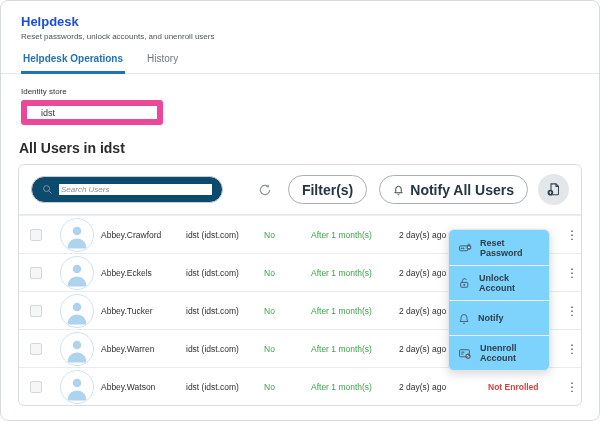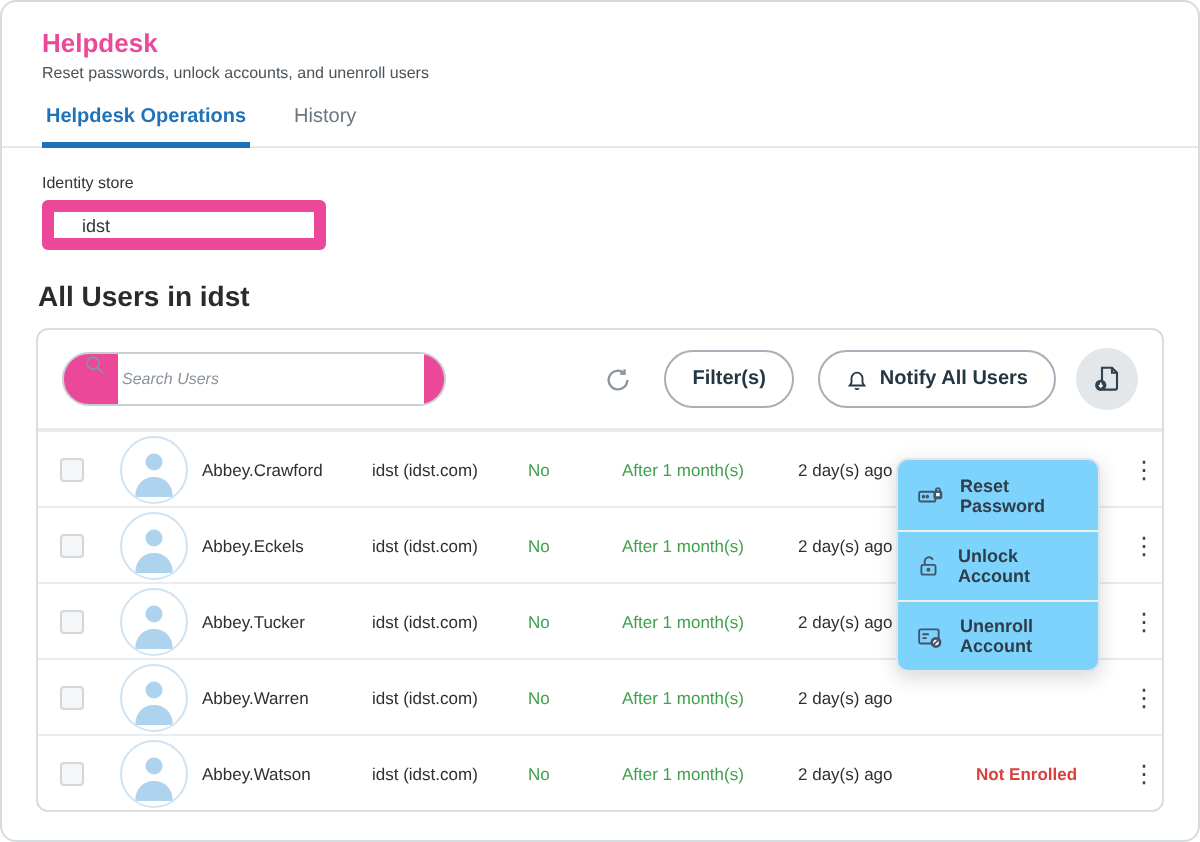--- a/index.html
+++ b/index.html
@@ -3,50 +3,50 @@
 <meta charset="utf-8">
 <style>
   * { box-sizing: border-box; }
   html,body { margin:0; padding:0; background:#fff; }
   body { width:600px; height:421px; font-family:"Liberation Sans", sans-serif; }
   .frame {
     width:600px; height:421px; border:1px solid #d7dbdf; border-radius:8px;
     background:#fff; position:relative; overflow:hidden;
   }
   
-  .page-title { margin:13px 0 0 20px; font-size:13px; font-weight:bold; color:#ec4899; }
+  .page-title { margin:13px 0 0 20px; font-size:13px; font-weight:bold; color:#1d4ed8; }
   .page-subtitle { margin:3px 0 0 20px; font-size:8px; color:#4b5359; }
   .tabs { display:flex; gap:20px; margin-top:10px; padding:0 20px; border-bottom:1px solid #e6e9ec; }
   .tab { font-size:10px; padding:2px 2px 7px 2px; cursor:pointer; }
   .tab.active { color:#1f72b8; font-weight:600; border-bottom:3px solid #1f72b8; margin-bottom:-1px; }
   .tab.inactive { color:#6b7680; }
   .field-label { margin:13px 0 4px 20px; font-size:8px; color:#333; }
   .identity-input {
     margin-left:20px; width:142px; height:25px; border:6px solid #ec4899; border-radius:3px;
     font-size:9px; color:#333; padding:0 14px; font-family:"Liberation Sans", sans-serif;
   }
   .section-title { margin:15px 0 8px 18px; font-size:14px; font-weight:bold; color:#2b2b2b; }
   
   .card { margin:0 17px; border:1px solid #d9dde2; border-radius:6px; background:#fff; }
   .toolbar { display:flex; align-items:center; padding:9px 12px; border-bottom:1px solid #e6e9ec; }
   .search-box {
     width:192px; height:27px; border:1px solid #c9ced3; border-radius:14px;
-    display:flex; padding:0 10px; gap:6px; background:#ec4899;
+    display:flex; align-items:center; padding:0 10px; gap:6px; background:#0c4a6e;
   }
   .search-box input {
     border:none; outline:none; width:100%; font-size:8px; color:#555;
     font-family:"Liberation Sans", sans-serif;
   }
   .search-box input::placeholder { font-style:italic; color:#8a939b; }
   .toolbar-spacer { flex:1; }
   .icon-btn { background:none; border:none; padding:0; cursor:pointer; display:flex; align-items:center; }
   .refresh-btn { margin-right:16px; color:#8a959e; }
   .btn-pill {
     border:1px solid #a7b0b8; border-radius:15px; background:#fff; cursor:pointer;
-    font-size:10px; font-weight:600; color:#243642; padding:12px 13px; height:29px;
+    font-size:14px; font-weight:600; color:#243642; padding:12px 13px; height:29px;
     display:flex; align-items:center; gap:6px; font-family:"Liberation Sans", sans-serif;
   }
   .filters-btn { margin-right:12px; }
   .circle-btn {
     width:31px; height:31px; border-radius:50%; border:none; background:#e3e7ea; cursor:pointer;
     margin-left:10px; display:flex; align-items:center; justify-content:center; color:#31414d;
   }
   
   .grid-row {
     display:grid; align-items:center;
@@ -266,20 +266,29 @@
         <svg width="13" height="13" viewBox="0 0 24 24" fill="none" stroke="currentColor" stroke-width="1.7">
           <rect x="5" y="10" width="13" height="9" rx="1.5"></rect>
           <path d="M8 10V7a4 4 0 0 1 7.6-1.7"></path>
             <circle cx="11.5" cy="14.5" r="1" fill="currentColor"></circle>
         </svg>
       </span>
       <span>Unlock Account</span>
     </div>
     <div class="menu-item">
       <span class="menu-icon">
+        <svg width="12" height="13" viewBox="0 0 24 24" fill="none" stroke="currentColor" stroke-width="1.7">
+          <path d="M6 10a6 6 0 1 1 12 0v5l2 3H4l2-3z"></path>
+            <path d="M10 21a2.5 2.5 0 0 0 4 0"></path>
+        </svg>
+      </span>
+      <span>Notify</span>
+    </div>
+    <div class="menu-item">
+      <span class="menu-icon">
         <svg width="14" height="13" viewBox="0 0 24 24" fill="none" stroke="currentColor" stroke-width="1.7">
           <rect x="2" y="5" width="18" height="13" rx="1.5"></rect>
           <path d="M5 9.5h6M5 13h4"></path>
           <circle cx="17.5" cy="17" r="4.2" fill="#fff"></circle>
           <circle cx="17.5" cy="17" r="3.4"></circle>
             <path d="M15.2 19.3l4.6-4.6"></path>
         </svg>
       </span>
       <span>Unenroll Account</span>
     </div>

